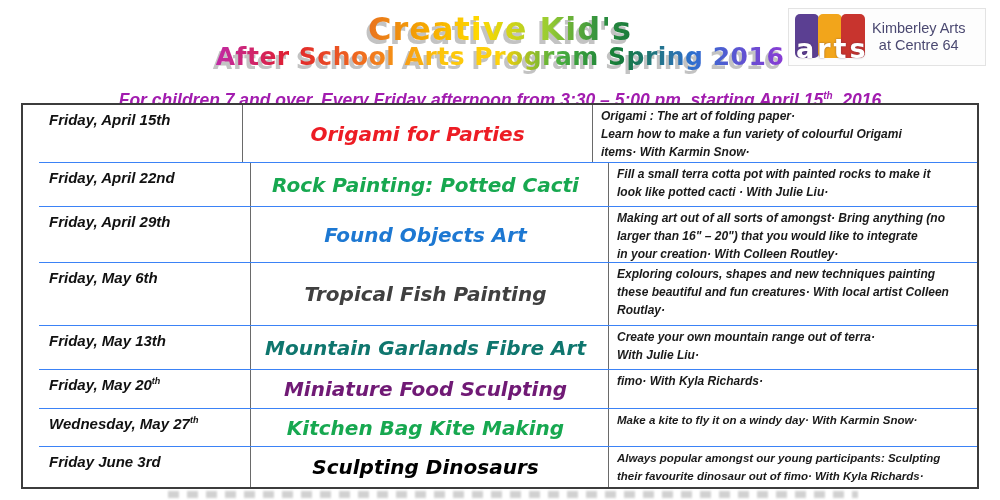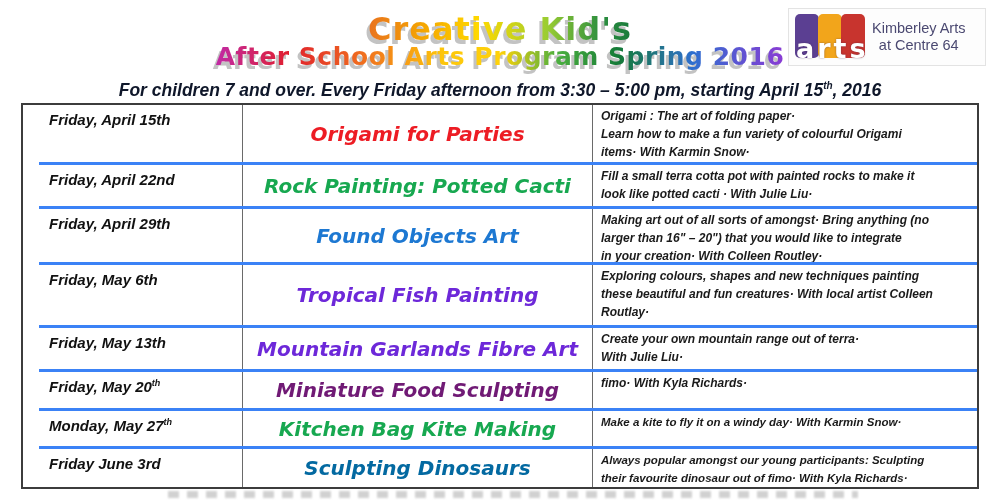--- a/index.html
+++ b/index.html
@@ -38,21 +38,21 @@
   .logo-word { position:absolute; left:1px; bottom:-4px; font-family:"DejaVu Sans",sans-serif;
     font-weight:bold; font-size:27px; letter-spacing:3px; color:#ffffff;
     text-shadow:0 0 2px rgba(60,30,70,.55); }
   .logo-text { font-size:14.5px; line-height:1.15; text-align:center;
     font-family:"Liberation Sans", sans-serif; }
 
   
   .tbl { position:absolute; left:21px; top:103px; width:958px;
     border:2px solid #3c3c3c; display:flex; flex-direction:column; background:#fff;padding-left:16px; }
   .row { display:flex; flex-direction:row; }
-  .row + .row { border-top:3px solid #3b82f6; }
+  .row + .row { border-top:1px solid #3b82f6;gap:8px; }
   .cell { overflow:hidden; }
   .cell.date { width:203px; flex:0 0 203px; padding:6px 4px 0 10px;
     font-family:"Liberation Sans", sans-serif; font-weight:bold; font-style:italic;
     font-size:15px; color:#111; white-space:nowrap; }
   .cell.date sup { font-size:9px; }
   .cell.title { width:350px; flex:0 0 350px; border-left:1px solid #6a6a6a;
     display:flex; align-items:center; justify-content:center;
     font-family:"DejaVu Sans", sans-serif; font-weight:bold; font-style:italic;
     font-size:20px; white-space:nowrap; }
   .cell.desc { flex:1 1 auto; border-left:1px solid #6a6a6a; padding:2px 8px 0 8px;
@@ -80,21 +80,21 @@
       <span class="rainbow-fill">Creative Kid's</span>
     </span>
   </div>
   <div class="title-band t2">
     <span class="rainbow-wrap">
       <span class="rainbow-shadow">After School Arts Program Spring 2016</span>
       <span class="rainbow-fill">After School Arts Program Spring 2016</span>
     </span>
   </div>
 
-  <div class="subtitle" style="color: #0f172a;">
+  <div class="subtitle" style="color: #a21caf; margin-top: 10px;">
     <span>For children 7 and over. Every Friday afternoon from 3:30 – 5:00 pm, starting April 15</span><sup>th</sup><span>, 2016</span>
   </div>
 
   <div class="logo">
     <div class="logo-mark">
       <div class="logo-block b1" style="background-color: rgb(91, 63, 146);"></div>
       <div class="logo-block b2" style="background-color: rgb(242, 165, 27);"></div>
       <div class="logo-block b3" style="background-color: rgb(200, 52, 46);"></div>
       <div class="logo-word">arts</div>
     </div>
@@ -137,64 +137,64 @@
       <div class="cell desc">
         <div>Making art out of all sorts of amongst· Bring anything (no</div>
         <div>larger than 16" – 20") that you would like to integrate</div>
         <div>in your creation·   With Colleen Routley·</div>
       </div>
     </div>
 
     <div class="row h4">
       <div class="cell date"><span>Friday, May 6th</span></div>
       <div class="cell title">
-          <span style="color: #6d28d9;">Tropical Fish Painting</span>
+          <span style="color: #404040;">Tropical Fish Painting</span>
         </div>
       <div class="cell desc">
         <div>Exploring colours, shapes and new techniques painting</div>
         <div>these beautiful and fun creatures· With local artist Colleen</div>
         <div>Routlay·</div>
       </div>
     </div>
 
     <div class="row h5">
       <div class="cell date"><span>Friday, May 13th</span></div>
       <div class="cell title">
-          <span style="color: #6d28d9;">Mountain Garlands Fibre Art</span>
+          <span style="color: #0f766e;">Mountain Garlands Fibre Art</span>
         </div>
       <div class="cell desc">
         <div>Create your own mountain range out of terra·</div>
         <div>With Julie Liu·</div>
       </div>
     </div>
 
     <div class="row h6">
       <div class="cell date"><span>Friday, May 20</span><sup>th</sup></div>
       <div class="cell title">
           <span style="color: #701a75;">Miniature Food Sculpting</span>
         </div>
       <div class="cell desc">
         <div>fimo· With Kyla Richards·</div>
       </div>
     </div>
 
     <div class="row h7 compact">
-      <div class="cell date"><span>Monday, May 27</span><sup>th</sup></div>
+      <div class="cell date"><span>Wednesday, May 27</span><sup>th</sup></div>
       <div class="cell title">
           <span style="color: rgb(23, 168, 80);">Kitchen Bag Kite Making</span>
         </div>
       <div class="cell desc">
         <div>Make a kite to fly it on a windy day· With Karmin Snow·</div>
       </div>
     </div>
 
     <div class="row h8 compact">
       <div class="cell date"><span>Friday June 3rd</span></div>
       <div class="cell title">
-          <span style="color: #0369a1;">Sculpting Dinosaurs</span>
+          <span style="color: #000000;">Sculpting Dinosaurs</span>
         </div>
       <div class="cell desc">
         <div>Always popular amongst our young participants: Sculpting</div>
         <div>their favourite dinosaur out of fimo· With Kyla Richards·</div>
       </div>
     </div>
 
   </div>
 
   <div class="remnant"></div>

